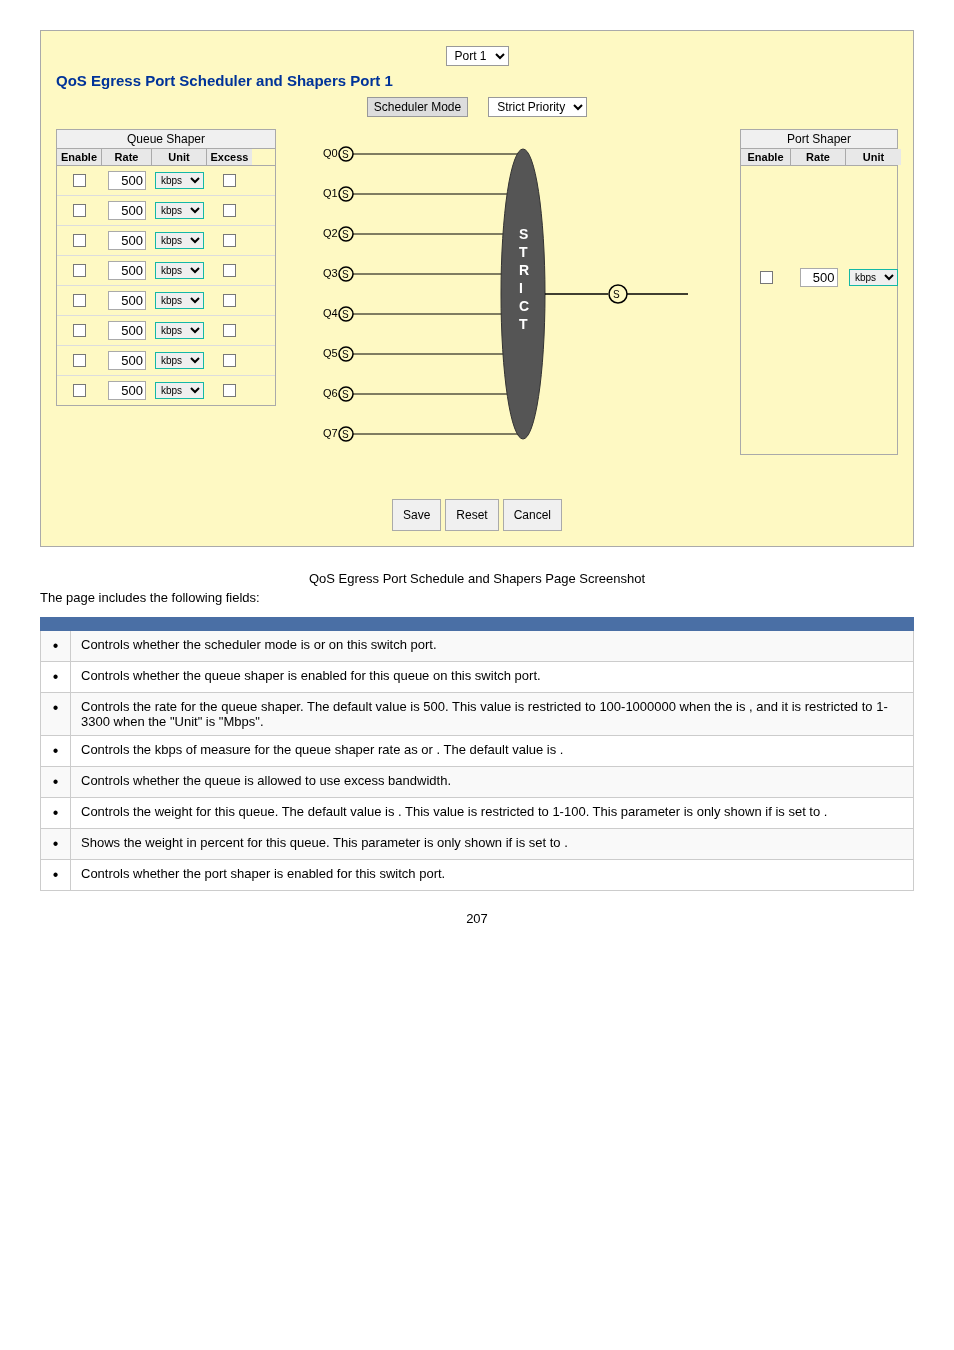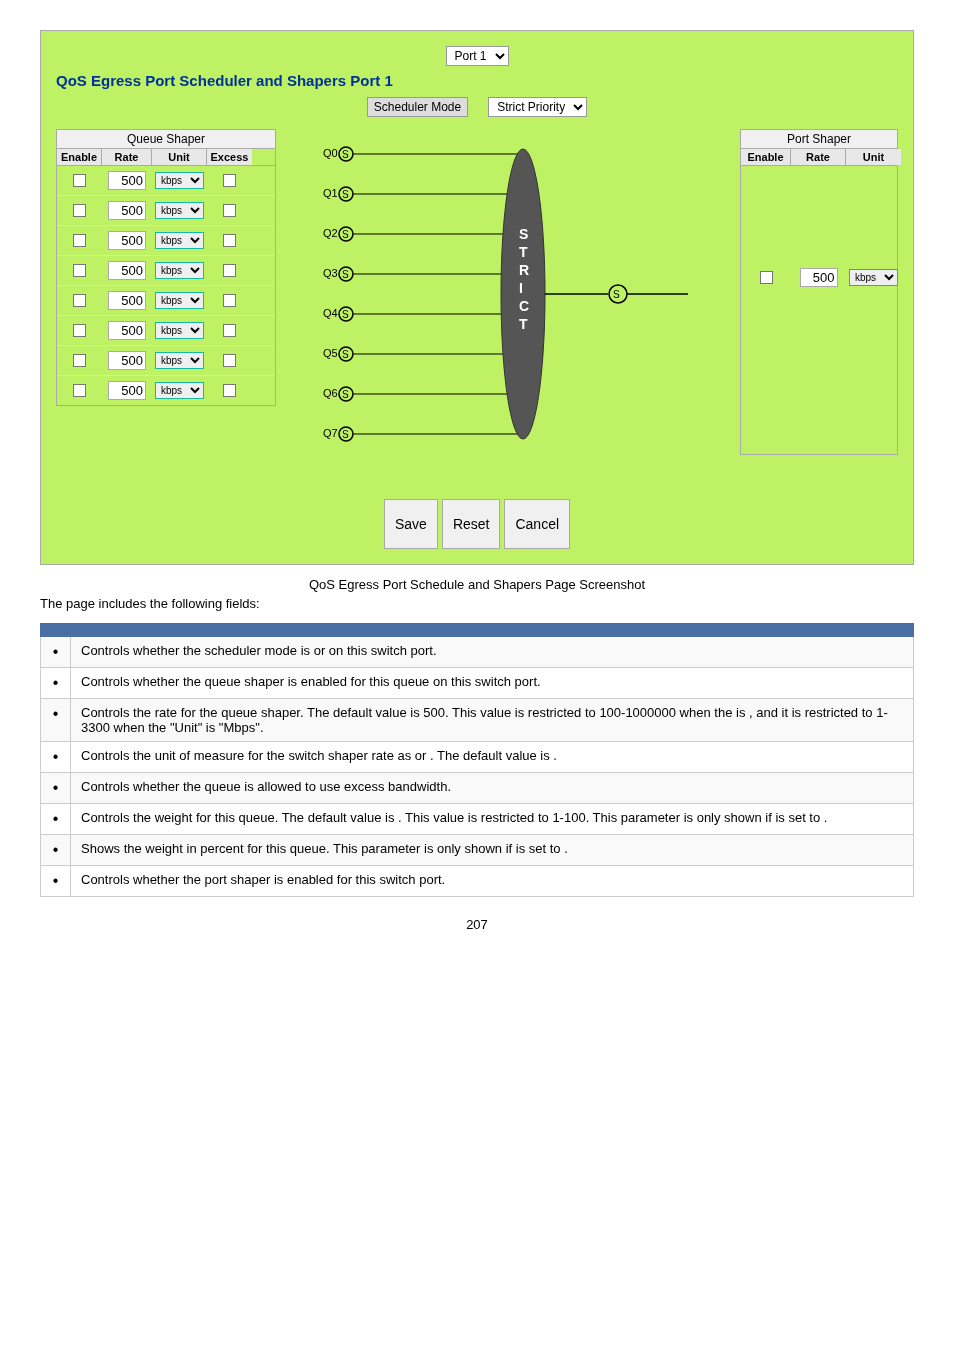--- a/index.html
+++ b/index.html
@@ -13,22 +13,22 @@
     }
 
     .page-wrapper {
       padding: 30px 40px;
     }
 
     
     .screenshot-box {
       border: 1px solid #aaa;
       padding: 15px;
-      margin-bottom: 12px;
-      background: #bef264;
+      margin-bottom: 24px;
+      background: #fef9c3;
     }
 
     .port-selector-row {
       display: flex;
       justify-content: center;
       margin-bottom: 6px;
     }
 
     .port-select {
       border: 1px solid #999;
@@ -200,22 +200,22 @@
 
     
     .buttons-row {
       display: flex;
       justify-content: center;
       gap: 4px;
       margin-top: 10px;
     }
 
     .btn {
-      font-size: 14px;
-      padding: 16px 10px;
+      font-size: 12px;
+      padding: 8px 10px;
       border: 1px solid #aaa;
       background: #f0f0f0;
       cursor: pointer;
     }
 
     .screenshot-caption {
       text-align: center;
       font-size: 13px;
       margin-bottom: 4px;
       color: #000;
@@ -534,21 +534,21 @@
         <tr>
           <td class="bullet-cell">•</td>
           <td>Controls whether the queue shaper is enabled for this queue on this switch port.</td>
         </tr>
         <tr>
           <td class="bullet-cell">•</td>
           <td>Controls the rate for the queue shaper. The default value is 500. This value is restricted to 100-1000000 when the   is   , and it is restricted to 1-3300 when the "Unit" is "Mbps".</td>
         </tr>
         <tr>
           <td class="bullet-cell">•</td>
-          <td>Controls the unit of measure for the switch shaper rate as   or   . The default value is   .</td>
+          <td>Controls the kbps of measure for the queue shaper rate as   or   . The default value is   .</td>
         </tr>
         <tr>
           <td class="bullet-cell">•</td>
           <td>Controls whether the queue is allowed to use excess bandwidth.</td>
         </tr>
         <tr>
           <td class="bullet-cell">•</td>
           <td>Controls the weight for this queue. The default value is   . This value is restricted to 1-100. This parameter is only shown if   is set to   .</td>
         </tr>
         <tr>

